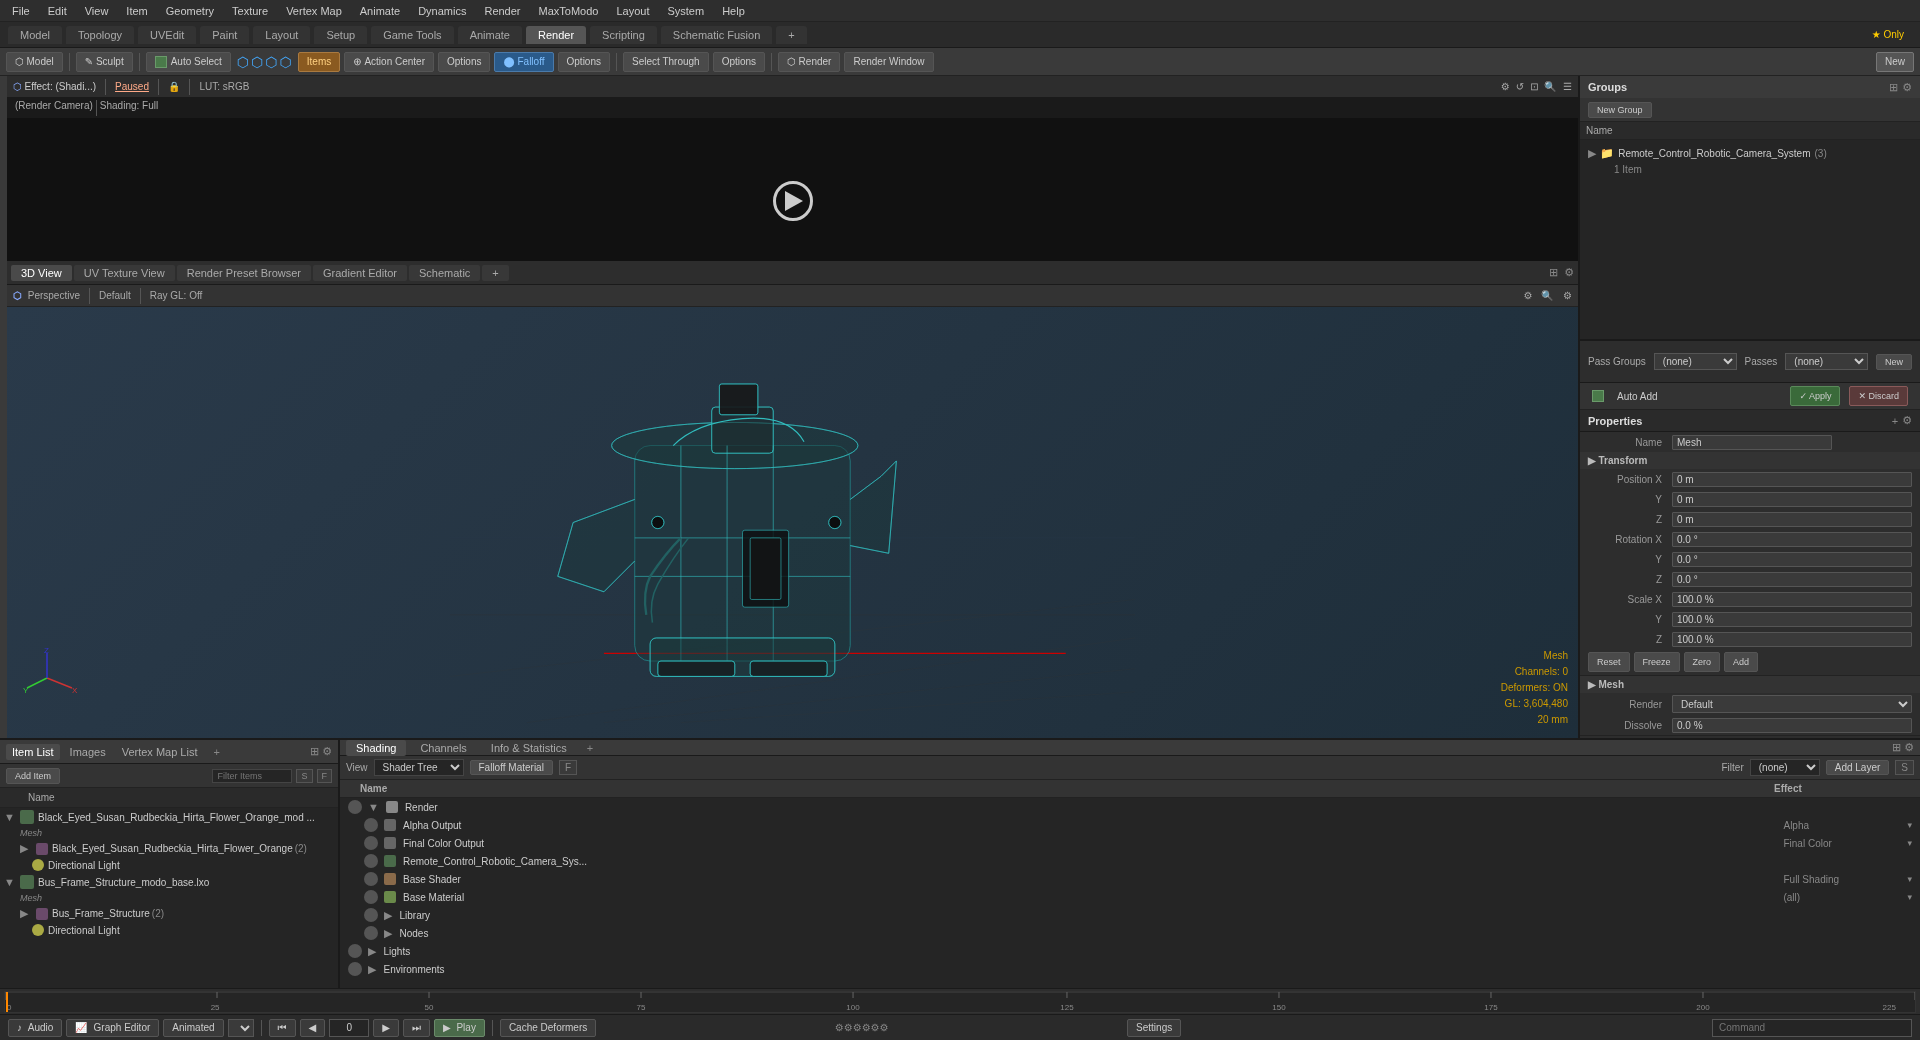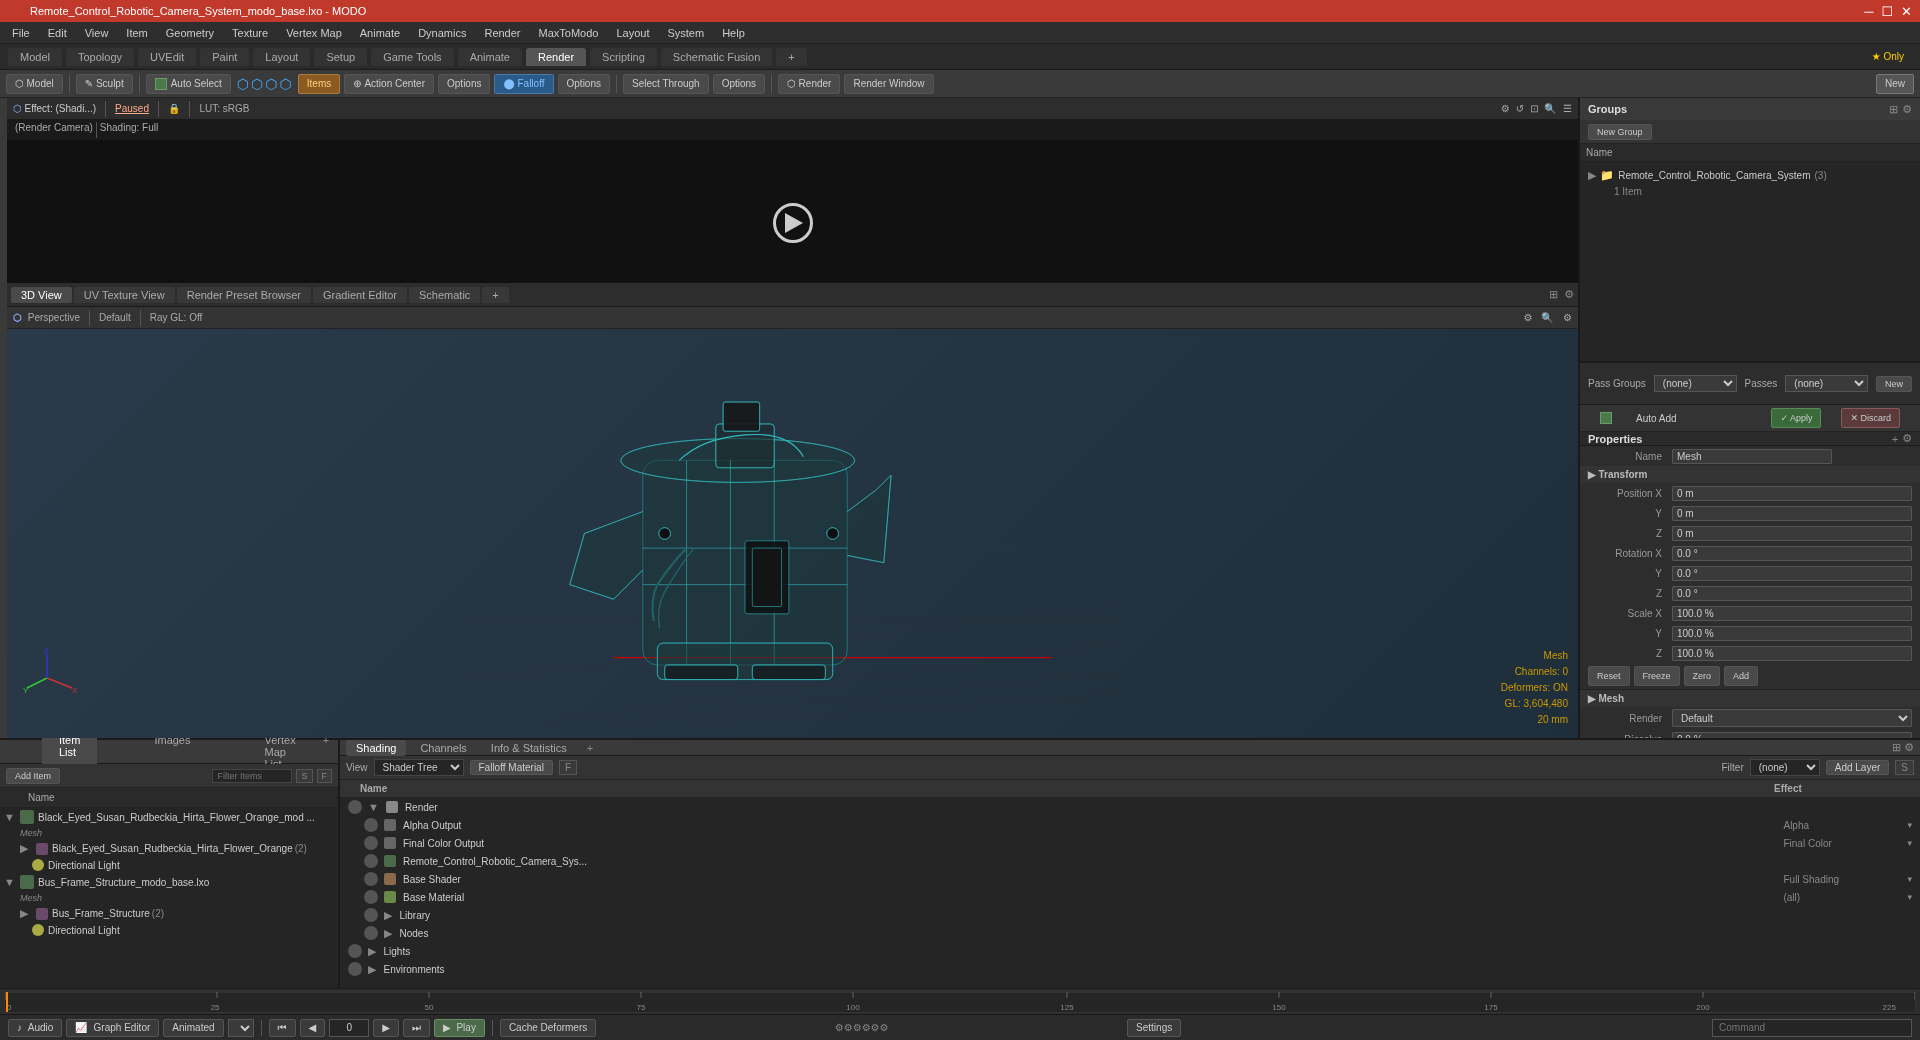--- a/index.html
+++ b/index.html
@@ -46,21 +46,21 @@
     #viewport-canvas { flex: 1; background: linear-gradient(135deg, #2a3a4a 0%, #1e2e3a 100%); position: relative; height: calc(100% - 48px); }
 
     
     #mesh-info { position: absolute; bottom: 10px; right: 10px; text-align: right; color: #cc9900; font-size: 10px; line-height: 1.6; }
     .prop-section { border-bottom: 1px solid #222; }
     .prop-section-header { background: #333; padding: 3px 8px; color: #bbb; font-size: 10px; font-weight: bold; cursor: pointer; }
     .prop-row { display: flex; align-items: center; padding: 2px 8px; gap: 4px; min-height: 20px; }
     .prop-label { color: #999; min-width: 80px; font-size: 10px; text-align: right; padding-right: 6px; }
     .prop-value { background: #3a3a3a; border: 1px solid #555; color: #ccc; padding: 1px 4px; font-size: 10px; flex: 1; border-radius: 1px; }
     .prop-name-input { background: #3a3a3a; border: 1px solid #555; color: #ccc; padding: 1px 4px; font-size: 10px; width: 140px; border-radius: 1px; }
-    .item-tab { padding: 2px 17px; cursor: pointer; color: #aaa; font-size: 11px; margin-left: 36px; }
+    .item-tab { padding: 2px 6px; cursor: pointer; color: #aaa; font-size: 11px; }
     .item-tab.active { background: #4a4a4a; color: #fff; border-radius: 2px; }
     .item-row { display: flex; align-items: center; padding: 2px 4px; gap: 2px; cursor: pointer; }
     .item-expand { color: #888; width: 12px; cursor: pointer; }
     .item-name { color: #ccc; font-size: 10px; }
     .item-count { color: #888; font-size: 10px; }
     .shader-tab { padding: 2px 10px; cursor: pointer; color: #aaa; font-size: 11px; }
     .shader-tab.active { background: #4a4a4a; color: #fff; border-radius: 2px; }
     .shader-btn { background: #4a4a4a; border: 1px solid #555; color: #ccc; padding: 1px 8px; font-size: 10px; cursor: pointer; border-radius: 2px; }
     .shader-row { display: flex; align-items: center; padding: 2px 8px; gap: 4px; cursor: pointer; }
     .shader-name { flex: 1; color: #ccc; font-size: 10px; }
@@ -87,31 +87,20 @@
 
     #full-layout { display: flex; flex-direction: column; height: 1040px; }
 
     .sep-v { width: 1px; background: #555; height: 16px; margin: 0 3px; }
   </style>
 </head>
 <body>
 
 <div id="full-layout">
 
-  <div id="titlebar">
-    <div id="titlebar-left">
-      <span style="width:16px;height:16px;background:#c0392b;border-radius:2px;display:inline-block;"></span>
-      <span>Remote_Control_Robotic_Camera_System_modo_base.lxo - MODO</span>
-    </div>
-    <div id="titlebar-right">
-      <span>─</span>
-      <span>☐</span>
-      <span>✕</span>
-    </div>
-  </div>
 
   <div id="menubar">
     <span class="menu-item">File</span>
     <span class="menu-item">Edit</span>
     <span class="menu-item">View</span>
     <span class="menu-item">Item</span>
     <span class="menu-item">Geometry</span>
     <span class="menu-item">Texture</span>
     <span class="menu-item">Vertex Map</span>
     <span class="menu-item">Animate</span>
@@ -353,21 +342,21 @@
         </select>
         <span style="font-size:10px;color:#aaa;">Passes</span>
         <select style="background:#3a3a3a;border:1px solid #555;color:#ccc;font-size:10px;padding:1px 4px;flex:1;">
           <option>(none)</option>
         </select>
         <button class="toolbar-btn" style="font-size:9px;height:16px;">New</button>
       </div>
 
       <div style="flex:1;background:#2d2d2d;display:flex;flex-direction:column;overflow:hidden;">
 
-        <div style="display:flex;align-items:center;padding:3px 20px;gap:20px;background:#333;border-bottom:1px solid #222;">
+        <div style="display:flex;align-items:center;padding:3px 12px;gap:9px;background:#333;border-bottom:1px solid #222;">
           <span class="checkbox"></span>
           <span style="font-size:10px;color:#ccc;">Auto Add</span>
           <div style="flex:1"></div>
           <button class="toolbar-btn" style="font-size:9px;background:#3a6a3a;border-color:#5a8a5a;">✓ Apply</button>
           <button class="toolbar-btn" style="font-size:9px;background:#5a3a3a;border-color:#8a5a5a;">✕ Discard</button>
         </div>
         <div style="background:#2a2a2a;height:22px;display:flex;align-items:center;padding:0 8px;border-bottom:1px solid #1a1a1a;">
           <span style="font-weight:bold;color:#ddd;font-size:11px;">Properties</span>
           <div style="flex:1"></div>
           <span style="cursor:pointer;color:#888;">+</span>

